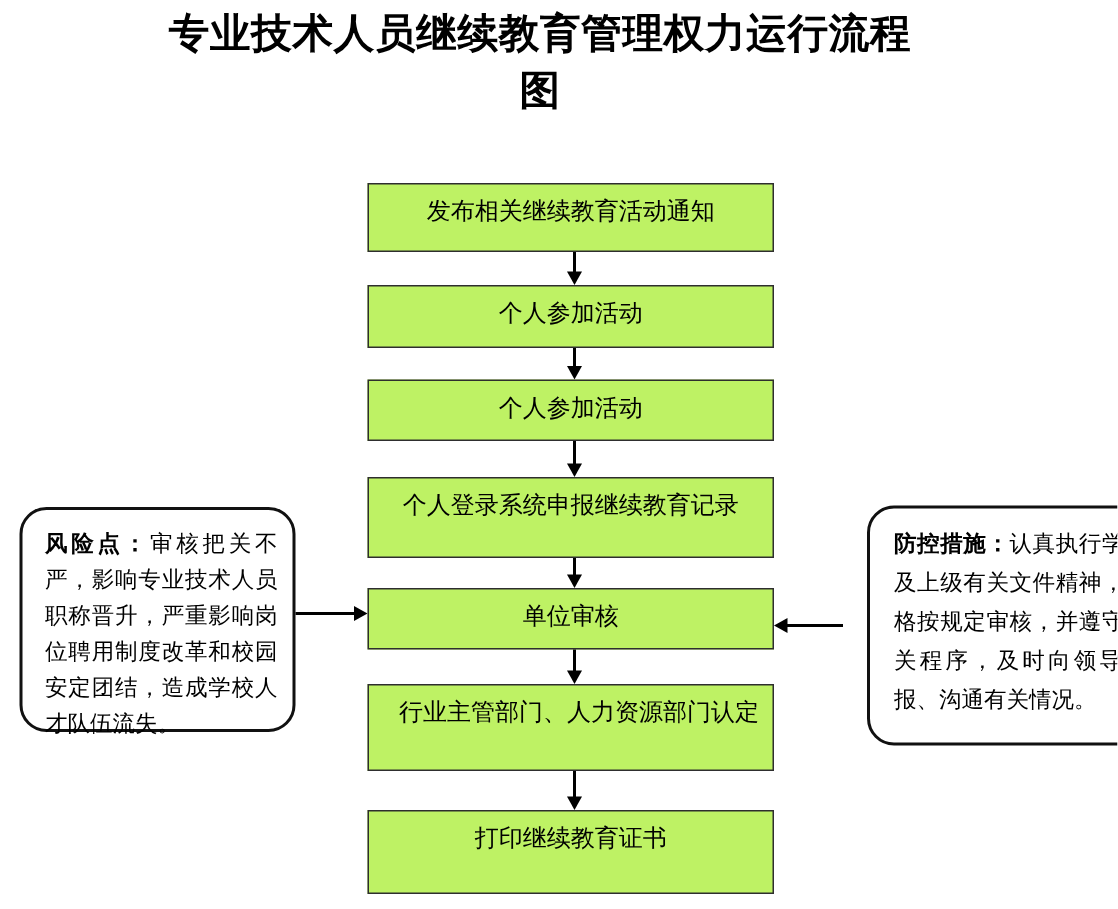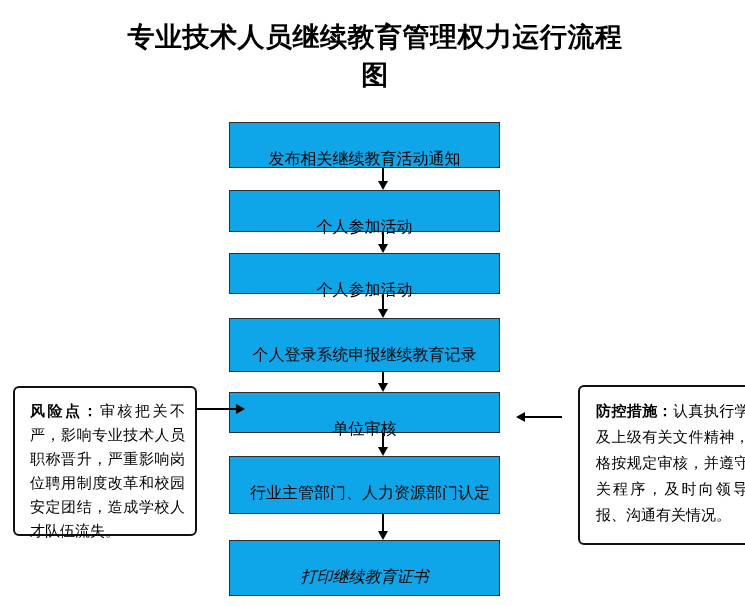--- a/index.html
+++ b/index.html
@@ -14,40 +14,40 @@
     background: #ffffff;
     font-family: "Liberation Serif", serif;
     color: #000000;
     overflow: hidden;
   }
   .title {
     position: absolute;
     top: 3px;
     left: 110px;
     width: 500px;
-    margin: 15px;
+    margin: 0;
     font-family: "Liberation Sans", sans-serif;
     font-weight: bold;
     font-size: 27px;
     line-height: 38px;
     text-align: center;
     color: #000000;
     letter-spacing: 0.5px;
   }
   .node {
     position: absolute;
-    left: 229px;
+    left: 245px;
     width: 271px;
     border: 1.5px solid #2e2e2e;
     box-sizing: border-box;
-    background: #0ea5e9;
+    background: #bef264;
     font-size: 16px;
     line-height: 20px;
     text-align: center;
-    padding-top: 26px;
+    padding-top: 9px;
   }
   .node.align-left {
     text-align: center;
     padding-left: 11px;
   }
   .varrow {
     position: absolute;
     left: 377px;
     width: 12px;
   }
@@ -99,24 +99,23 @@
     top: 50%;
     margin-top: -5px;
     width: 0; height: 0;
     border-top: 5px solid transparent;
     border-bottom: 5px solid transparent;
     border-right: 9px solid #000000;
   }
   .note {
     position: absolute;
     border: 2px solid #111111;
-    border-radius: 6px;
+    border-radius: 18px;
     box-sizing: border-box;
     background: #ffffff;
-    margin-top: 48px;
   }
   .note p {
     margin: 0;
     font-size: 15px;
     text-align: justify;
   }
   .note b {
     font-family: "Liberation Sans", sans-serif;
     font-weight: bold;
   }
@@ -135,21 +134,21 @@
 <div class="canvas">
 
   <h1 class="title">专业技术人员继续教育管理权力运行流程图</h1>
 
   <div class="node" style="top:122px; height:46px;">发布相关继续教育活动通知</div>
   <div class="node" style="top:190px; height:42px;">个人参加活动</div>
   <div class="node" style="top:253px; height:41px;">个人参加活动</div>
   <div class="node" style="top:318px; height:54px;">个人登录系统申报继续教育记录</div>
   <div class="node" style="top:392px; height:41px;text-align:center;">单位审核</div>
   <div class="node align-left" style="top:456px; height:58px;">行业主管部门、人力资源部门认定</div>
-  <div class="node" style="top:540px; height:56px;font-style:italic;">打印继续教育证书</div>
+  <div class="node" style="top:540px; height:56px;">打印继续教育证书</div>
 
   <div class="varrow" style="top:168px; height:22px;">
       <i class="shaft"></i>
       <i class="head"></i>
     </div>
   <div class="varrow" style="top:232px; height:21px;">
       <i class="shaft"></i>
       <i class="head"></i>
     </div>
   <div class="varrow" style="top:294px; height:24px;">

